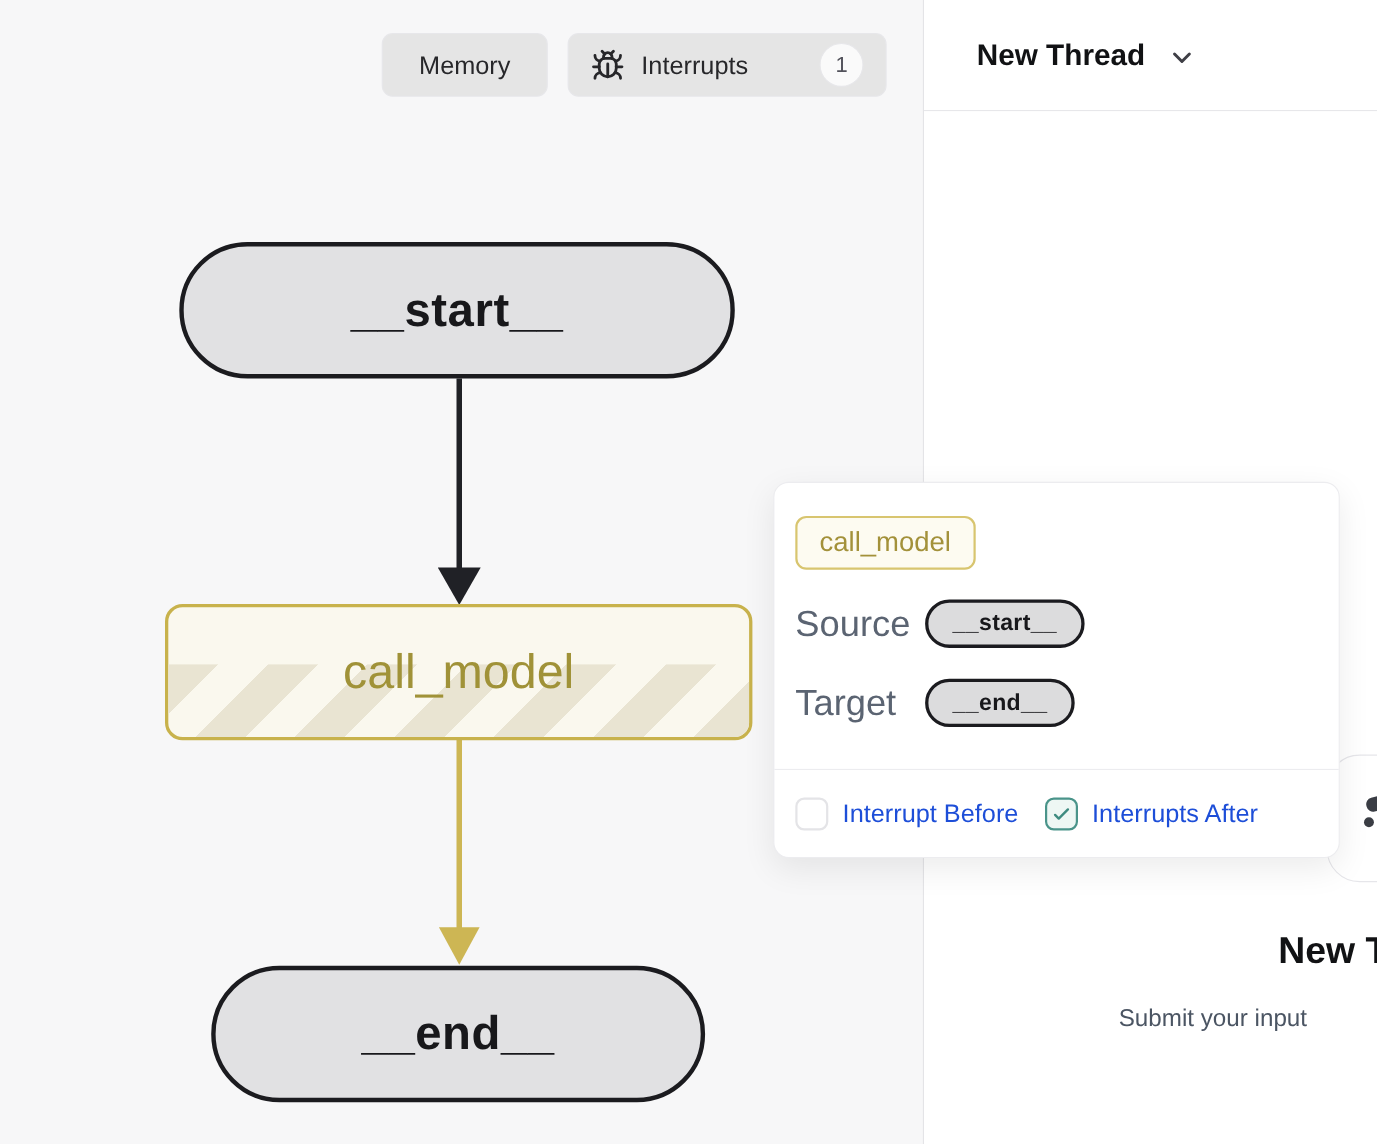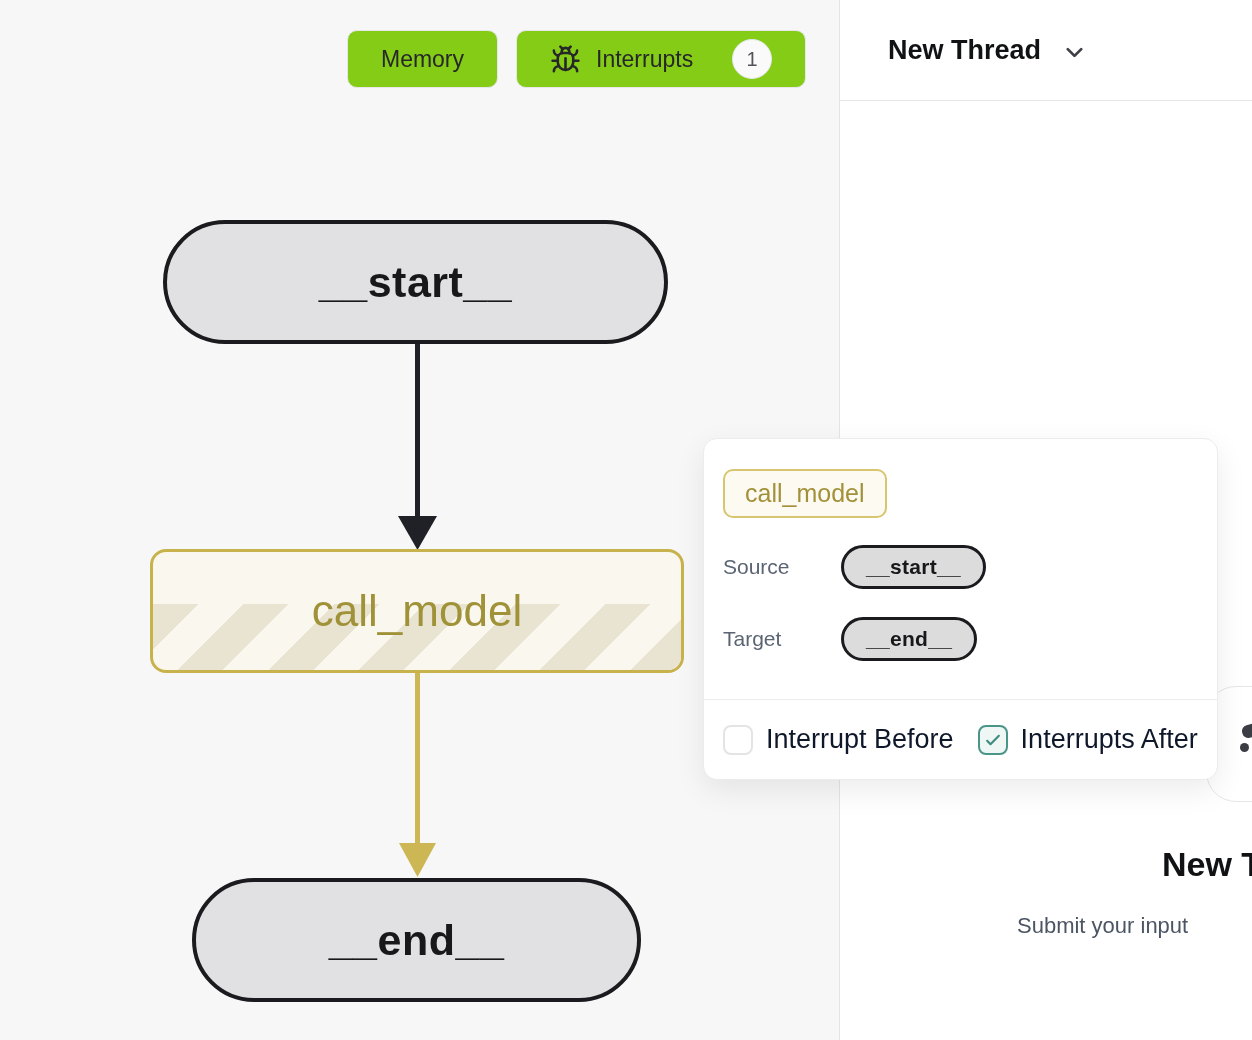--- a/index.html
+++ b/index.html
@@ -1,23 +1,23 @@
 <!DOCTYPE html>
 <html><head>
 <meta charset="utf-8">
 <style>
   * { margin:0; padding:0; box-sizing:border-box; }
   html,body { width:1252px; height:1040px; overflow:hidden; font-family:"Liberation Sans","DejaVu Sans",sans-serif; background:#ffffff; position:relative; }
 
   
   .canvas { position:absolute; left:0; top:0; width:840px; height:1040px; background:#f7f7f8; border-right:1px solid #e4e4e7; }
 
-  .toolbar-btn { position:absolute; display:flex; align-items:center; justify-content:center; background:#84cc16; border:1.5px solid #e7e7ea; border-radius:10px; color:#27272a; font-size:23px; cursor:pointer; }
+  .toolbar-btn { position:absolute; display:flex; align-items:center; justify-content:center; background:#e5e5e5; border:1.5px solid #e7e7ea; border-radius:10px; color:#27272a; font-size:23px; cursor:pointer; }
   .btn-memory { left:347px; top:30px; width:151px; height:58px; }
-  .btn-interrupts { left:516px; top:30px; width:290px; height:58px; justify-content:flex-start; padding:0 33px; gap:15px; }
+  .btn-interrupts { left:516px; top:30px; width:290px; height:58px; justify-content:flex-start; padding:0 20px; gap:15px; }
   .bug-svg { width:31px; height:31px; stroke:#27272a; fill:none; stroke-width:2; stroke-linecap:round; stroke-linejoin:round; }
   .count-badge { margin-left:auto; width:40px; height:40px; border:1.5px solid #e7e7ea; background:#fafafa; border-radius:50%; display:flex; align-items:center; justify-content:center; font-size:20px; color:#52525b; }
 
   .edges-svg { position:absolute; left:0; top:0; width:840px; height:1040px; }
 
   .node { position:absolute; display:flex; align-items:center; justify-content:center; }
   .node-terminal { background:#e1e1e3; border:4px solid #1b1b1f; border-radius:70px; color:#18181b; font-size:43px; font-weight:600; letter-spacing:0.5px; }
   #node-start { left:163px; top:220px; width:505px; height:124px; }
   #node-end   { left:192px; top:878px; width:449px; height:124px; }
   #node-call  { left:150px; top:549px; width:534px; height:124px; background:#faf8ee; border:3px solid #c8b24c; border-radius:16px; color:#a09238; font-size:44px; font-weight:500; overflow:hidden; }
@@ -37,27 +37,27 @@
   .floating-card { position:absolute; left:1206px; top:686px; width:170px; height:116px; background:#ffffff; border:1.5px solid #e6e6ea; border-radius:30px; z-index:5; }
   .float-blob-a { position:absolute; left:1242px; top:724px; width:20px; height:13px; background:#3a3d44; border-radius:6px; transform:rotate(-14deg); z-index:6; }
   .float-blob-b { position:absolute; left:1240px; top:743px; width:9px; height:9px; background:#3a3d44; border-radius:50%; z-index:6; }
 
   
   .popover { position:absolute; left:703px; top:438px; width:515px; height:342px; background:#ffffff; border:1px solid #ececef; border-radius:14px; box-shadow:0 10px 30px rgba(0,0,0,0.08); z-index:10; }
   .node-badge { position:absolute; left:19px; top:30px; padding:8px 20px; border:2px solid #d8c56f; border-radius:10px; background:#fdfbf1; color:#a3913a; font-size:25px; }
   .info-row { position:absolute; left:19px; display:flex; align-items:center; }
   .row-source { top:106px; }
   .row-target { top:178px; }
-  .info-label { width:118px; font-size:21px; color:#5b6472; }
+  .info-label { width:118px; font-size:33px; color:#5b6472; }
   .mini-pill { border:3px solid #1b1b1f; border-radius:999px; background:#dcdcdd; padding:7px 22px; font-size:21px; font-weight:700; color:#18181b; letter-spacing:0.3px; }
   .popover-footer { position:absolute; left:0; right:0; bottom:0; height:80px; border-top:1px solid #ececef; display:flex; align-items:center; padding:0 19px; }
   .checkbox { width:30px; height:30px; border-radius:8px; border:2px solid #e4e4e7; background:#ffffff; flex:0 0 auto; display:flex; align-items:center; justify-content:center; cursor:pointer; }
   .checkbox.checked { border-color:#4a948a; background:#eef7f4; }
   .check-svg { width:20px; height:20px; stroke:#3e8b80; fill:none; stroke-width:2.6; stroke-linecap:round; stroke-linejoin:round; }
-  .cb-label { font-size:27px; color:#0f172a; margin-left:13px; white-space:nowrap; }
+  .cb-label { font-size:23px; color:#1d4ed8; margin-left:13px; white-space:nowrap; }
   .cb-gap { width:24px; flex:0 0 auto; }
 </style>
 </head>
 <body>
 
 <div class="canvas">
 
   <svg class="edges-svg">
     <line x1="417.5" y1="344" x2="417.5" y2="518" stroke="#202126" stroke-width="5"></line>
     <polygon points="398,516 437,516 417.5,550" fill="#202126"></polygon>

